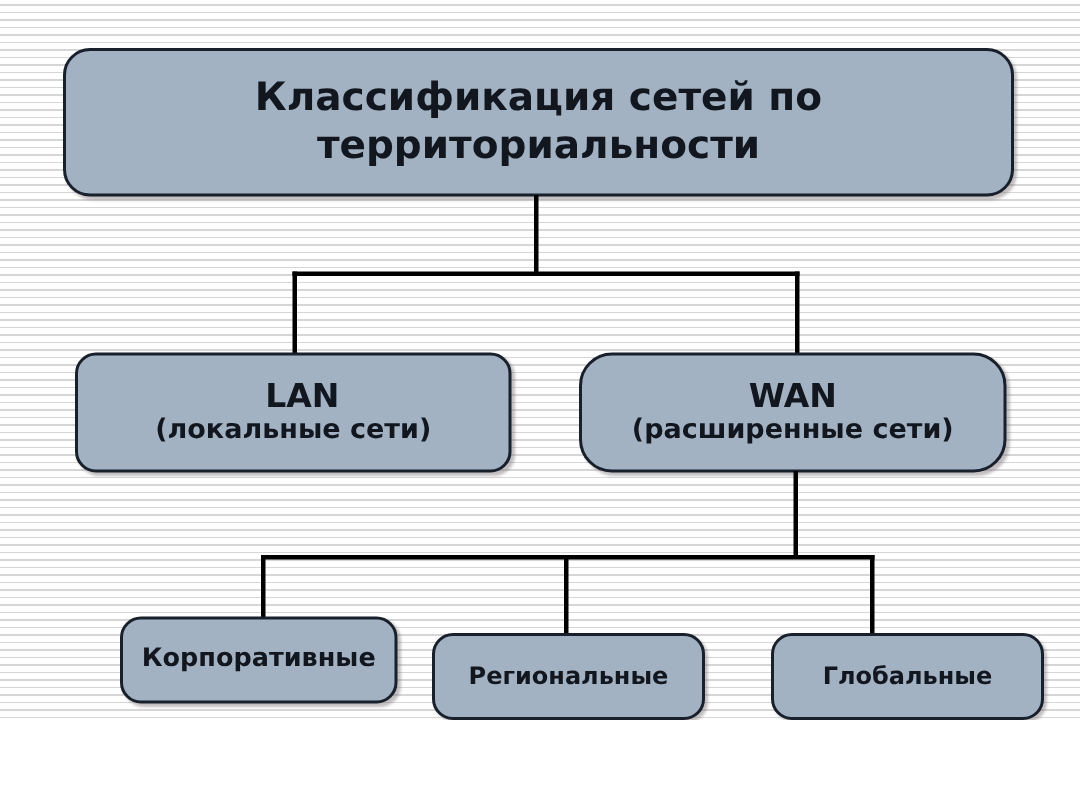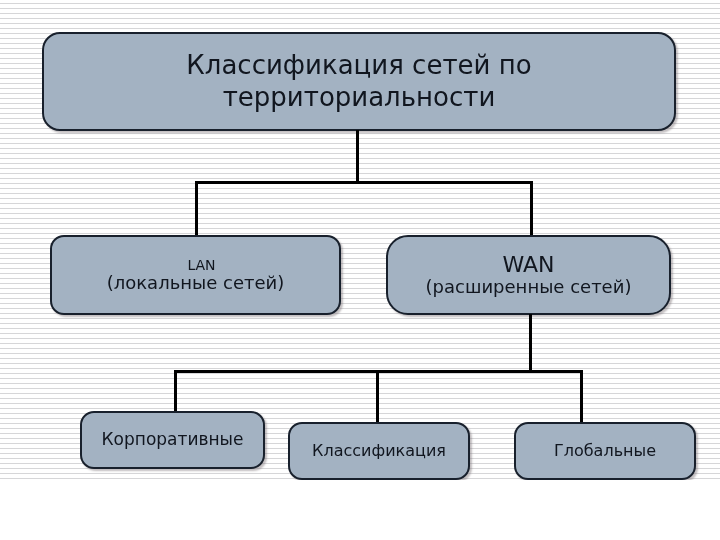--- a/index.html
+++ b/index.html
@@ -16,20 +16,21 @@
     background-image: repeating-linear-gradient(
       to bottom,
       #ffffff 0px,
       #ffffff 3px,
       #d6d6d8 3px,
       #d6d6d8 4px,
       #ffffff 4px,
       #ffffff 5px
     );
     font-family: "DejaVu Sans", "Liberation Sans", sans-serif;
+    font-weight: bold;
   }
 
   
   .line {
     position: absolute;
     background: #000000;
   }
   .vline { width: 3px; }
   .hline { height: 3px; }
 
@@ -62,21 +63,21 @@
     font-size: 26px;
   }
   #title-node .l1, #title-node .l2 { padding: 1px 0; }
 
   #lan-node {
     left: 50px;
     top: 235px;
     width: 291px;
     height: 80px;
   }
-  #lan-node .l1 { font-size: 14px; margin-left: 12px; }
+  #lan-node .l1 { font-size: 22px; margin-left: 12px; }
   #lan-node .l2 { font-size: 18px; }
 
   #wan-node {
     left: 386px;
     top: 235px;
     width: 285px;
     height: 80px;
     border-radius: 22px;
   }
   #wan-node .l1 { font-size: 22px; }
@@ -134,40 +135,40 @@
     <span class="l2">территориальности</span>
   </div>
 
   <div class="line vline" style="left:356px; top:130px; height:53px;"></div>
   <div class="line hline" style="left:195px; top:181px; width:338px;"></div>
   <div class="line vline" style="left:195px; top:181px; height:56px;"></div>
   <div class="line vline" style="left:530px; top:181px; height:56px;"></div>
 
   <div id="lan-node" class="node">
     <span class="l1">LAN</span>
-    <span class="l2">(локальные сетей)</span>
+    <span class="l2">(локальные сети)</span>
   </div>
 
   <div id="wan-node" class="node">
     <span class="l1">WAN</span>
-    <span class="l2">(расширенные сетей)</span>
+    <span class="l2">(расширенные сети)</span>
   </div>
 
   <div class="line vline" style="left:529px; top:314px; height:58px;"></div>
   <div class="line hline" style="left:174px; top:370px; width:409px;"></div>
   <div class="line vline" style="left:174px; top:370px; height:54px;"></div>
   <div class="line vline" style="left:376px; top:370px; height:54px;"></div>
   <div class="line vline" style="left:580px; top:370px; height:54px;"></div>
 
   <div id="corp-node" class="node">
     <span class="l1">Корпоративные</span>
   </div>
 
   <div id="reg-node" class="node">
-    <span class="l1">Классификация</span>
+    <span class="l1">Региональные</span>
   </div>
 
   <div id="glob-node" class="node">
     <span class="l1">Глобальные</span>
   </div>
 
   <div id="footer-rule"></div>
   <div id="footer-rule-2"></div>
 
 </div>

